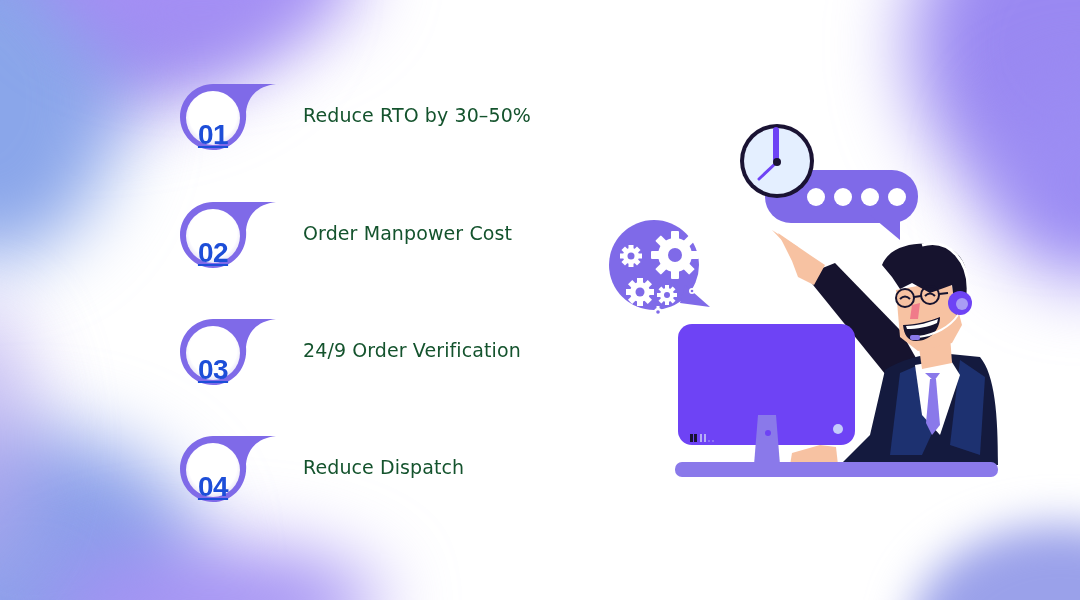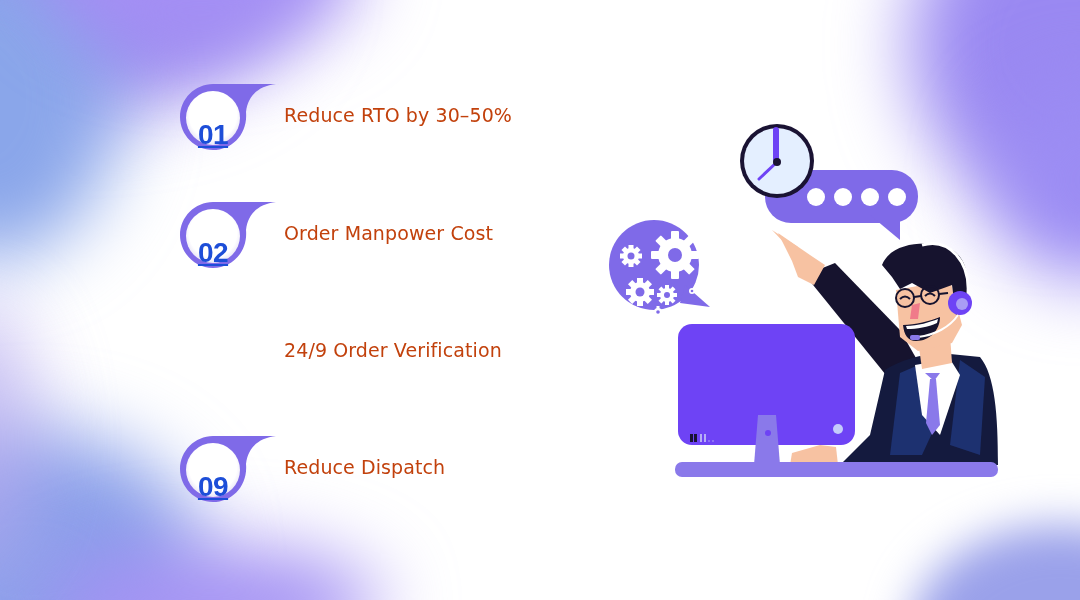--- a/index.html
+++ b/index.html
@@ -18,22 +18,22 @@
   .blob.bl3 { left: -90px; top: 300px; width: 130px; height: 280px; background: #b3a8ee; opacity: .7; }
   .blob.br1 { left: 910px; top: 525px; width: 300px; height: 220px; background: #9aa1ea; filter: blur(22px); }
 
   .features { position: absolute; left: 178px; top: 82px; }
   .feature { position: absolute; left: 0; width: 380px; height: 70px; }
   .badge { position: absolute; left: 0; top: 0; width: 100px; height: 70px; }
   .badge svg { position: absolute; left: 0; top: 0; }
   .badge-num { position: absolute; left: 5px; top: 24px; width: 60px; height: 58px;
     display: flex; align-items: center; justify-content: center;
     font-family: "Liberation Sans", sans-serif; font-weight: 700; font-size: 28px; color: #1d4ed8; letter-spacing: -0.5px; text-decoration: underline; }
-  .feature-label { position: absolute; left: 106px; top: 22px; white-space: nowrap;
-    font-family: "DejaVu Sans", sans-serif; font-size: 19px; color: #c2410c; letter-spacing: 0.1px; }
+  .feature-label { position: absolute; left: 125px; top: 22px; white-space: nowrap;
+    font-family: "DejaVu Sans", sans-serif; font-size: 19px; color: #14532d; letter-spacing: 0.1px; }
 
   .illustration { position: absolute; left: 600px; top: 115px; width: 420px; height: 370px; }
   .illustration svg { position: absolute; left: 0; top: 0; }
 </style>
 </head>
 <body>
 
 <div class="bg">
   <div class="blob tl1"></div>
   <div class="blob tl2"></div>
@@ -70,30 +70,37 @@
       <svg width="100" height="70" viewBox="0 0 100 70">
         <path d="M35 2 L98 2 C80 4 70 14 68 30 C70 52 54 68 35 68 C17 68 2 53 2 35 C2 17 17 2 35 2 Z" fill="#7f6ae8"></path>
         <circle cx="35" cy="36" r="27" fill="url(#inner1)"></circle>
       </svg>
       <div class="badge-num">02</div>
     </div>
     <div class="feature-label">Order Manpower Cost</div>
   </div>
 
   <div class="feature" style="top:235px">
+    <div class="badge">
+      <svg width="100" height="70" viewBox="0 0 100 70">
+        <path d="M35 2 L98 2 C80 4 70 14 68 30 C70 52 54 68 35 68 C17 68 2 53 2 35 C2 17 17 2 35 2 Z" fill="#7f6ae8"></path>
+        <circle cx="35" cy="36" r="27" fill="url(#inner1)"></circle>
+      </svg>
+      <div class="badge-num">03</div>
+    </div>
     <div class="feature-label">24/9 Order Verification</div>
   </div>
 
   <div class="feature" style="top:352px">
     <div class="badge">
       <svg width="100" height="70" viewBox="0 0 100 70">
         <path d="M35 2 L98 2 C80 4 70 14 68 30 C70 52 54 68 35 68 C17 68 2 53 2 35 C2 17 17 2 35 2 Z" fill="#7f6ae8"></path>
         <circle cx="35" cy="36" r="27" fill="url(#inner1)"></circle>
       </svg>
-      <div class="badge-num">09</div>
+      <div class="badge-num">04</div>
     </div>
     <div class="feature-label">Reduce Dispatch</div>
   </div>
 
 </div>
 
 <div class="illustration">
   <svg width="420" height="370" viewBox="0 0 420 370">
 
     <g>

